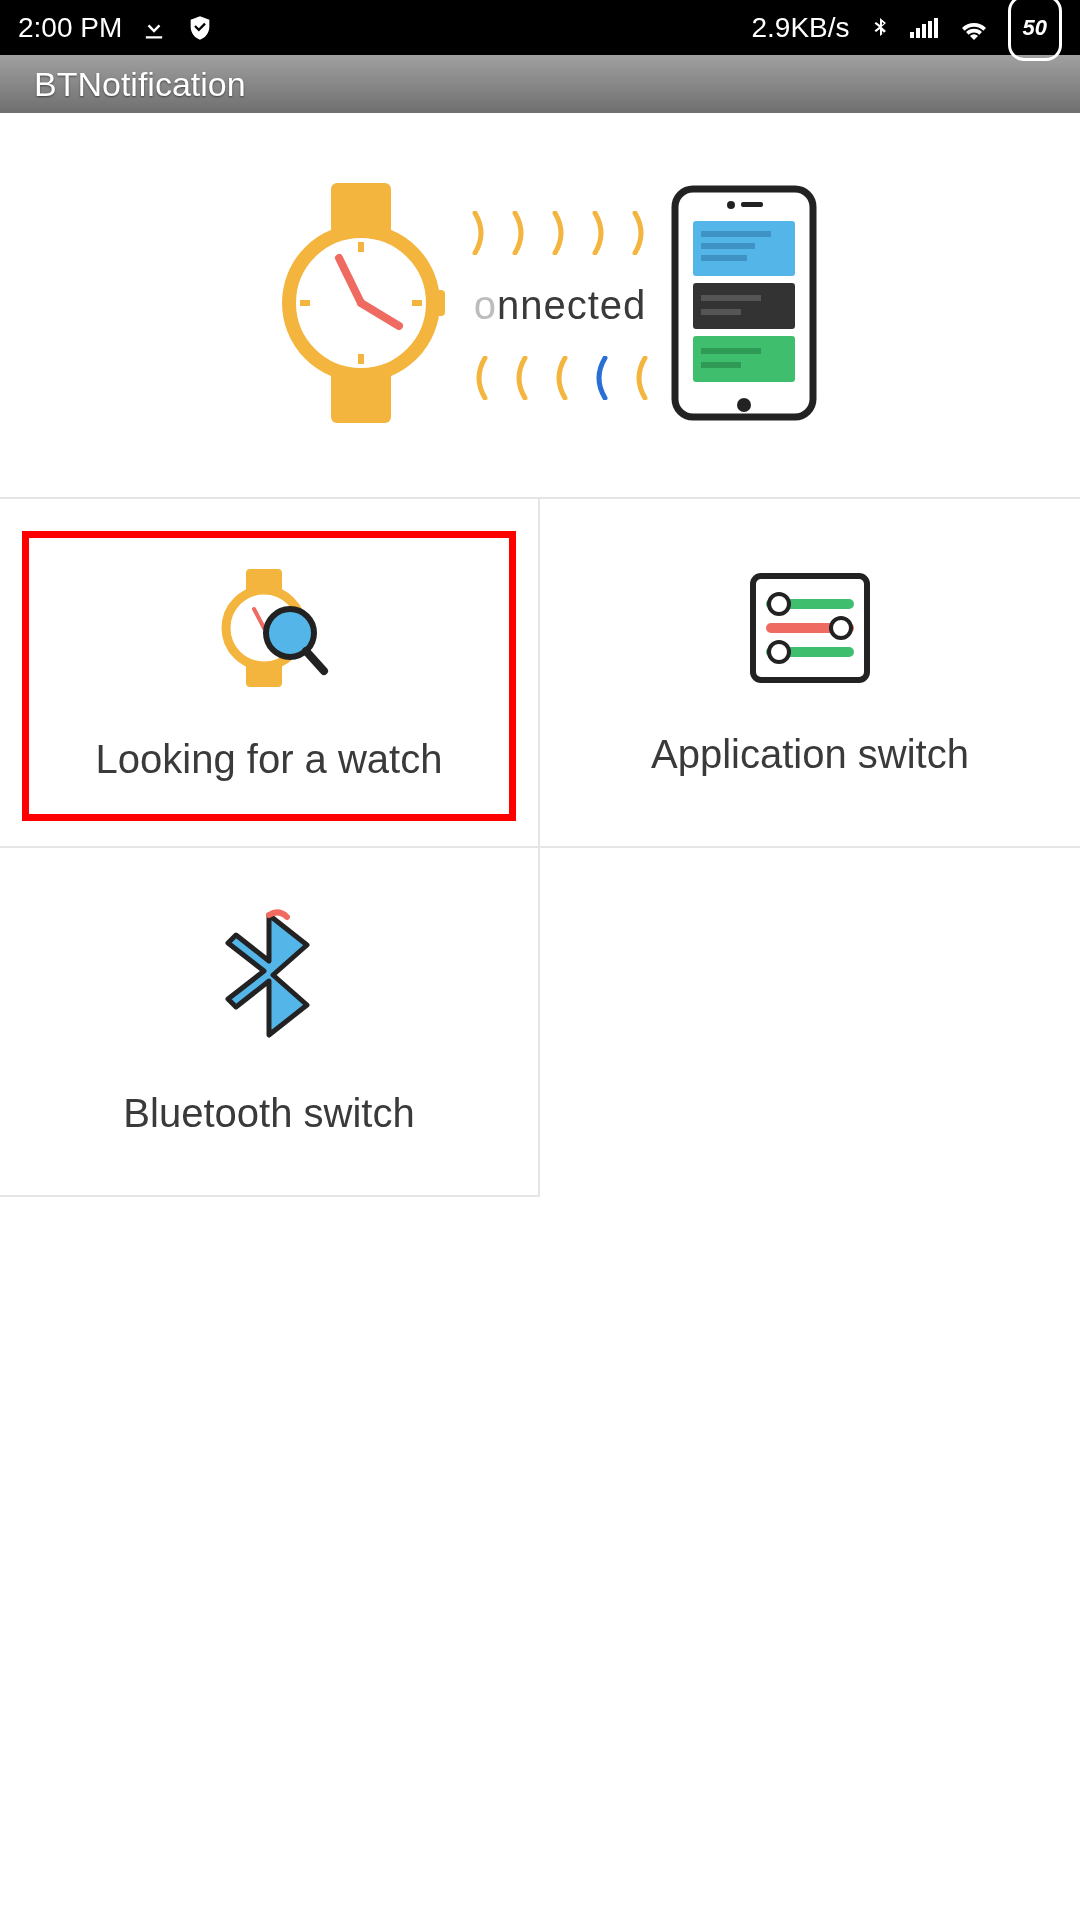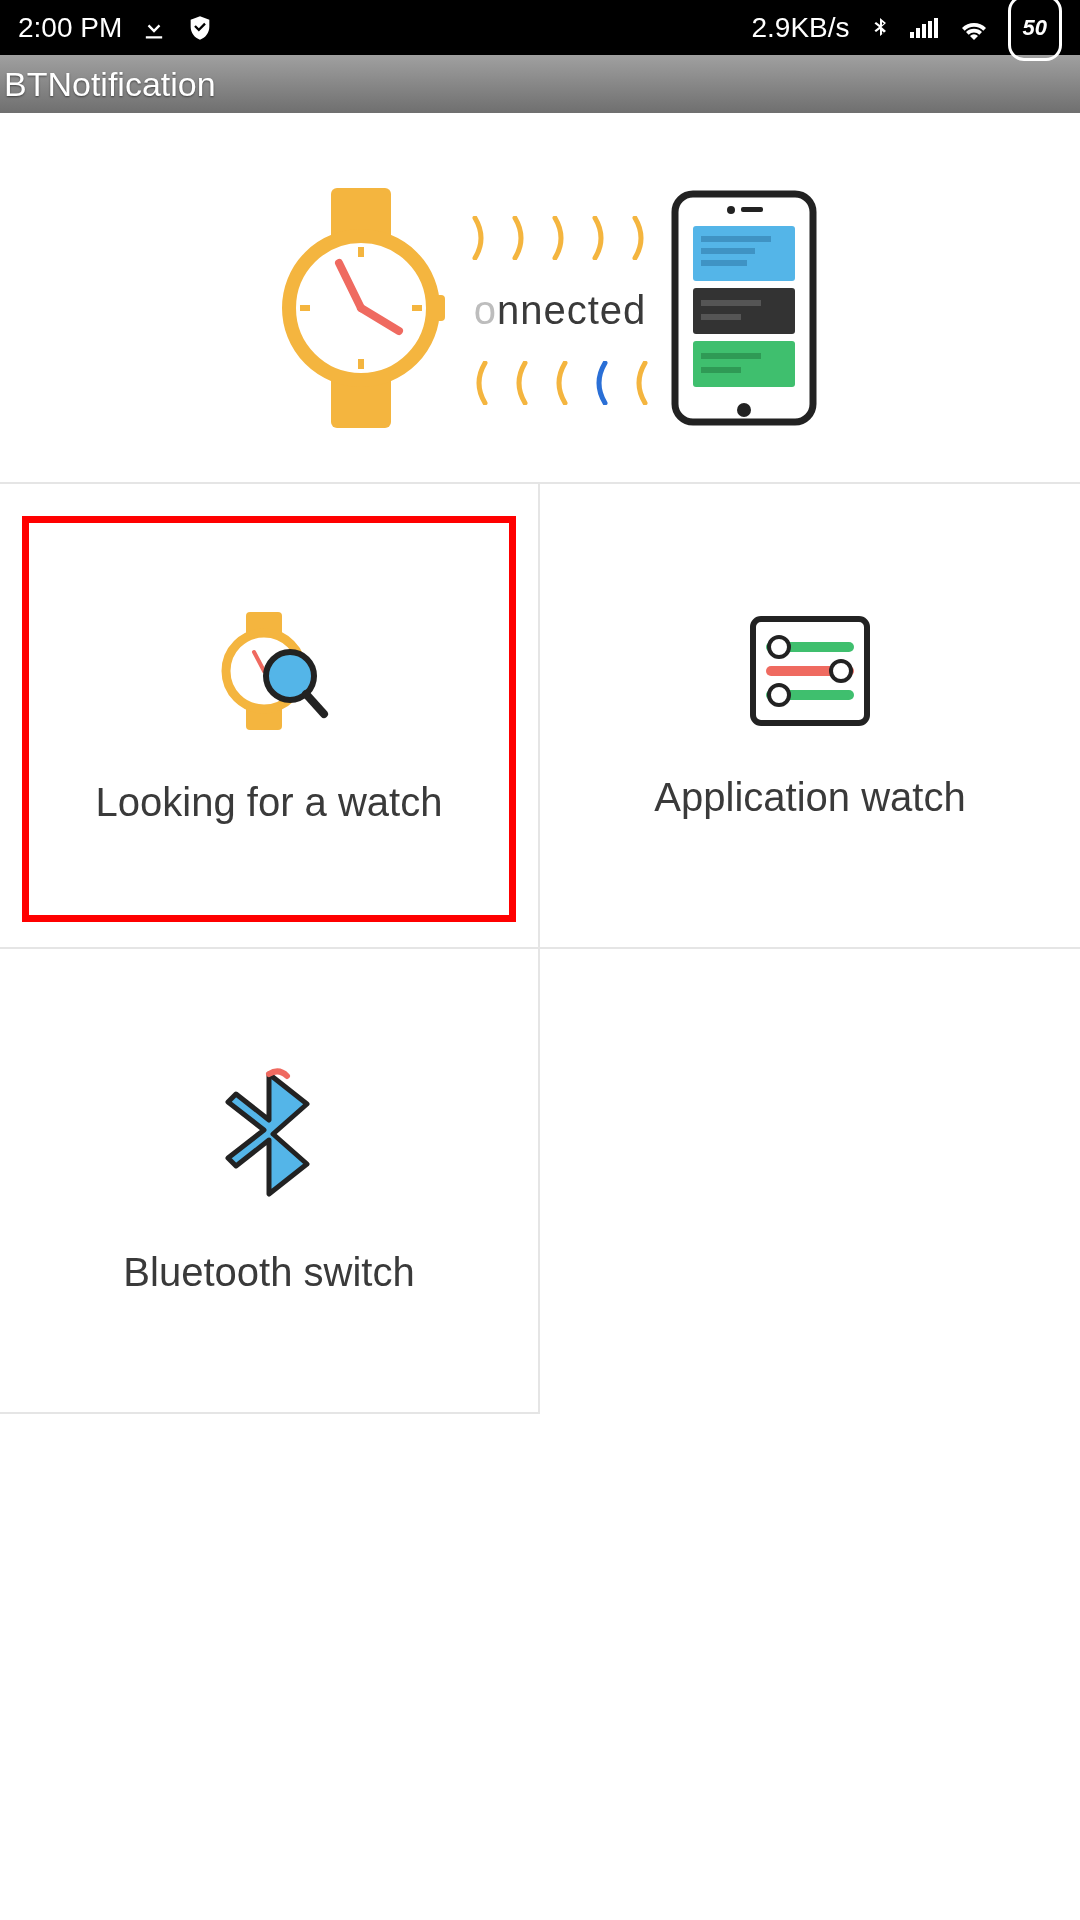--- a/index.html
+++ b/index.html
@@ -6,33 +6,33 @@
 html,body { width:1080px; height:1920px; font-family:"Segoe UI", Arial, sans-serif; background:#fff; }
 
 
 .statusbar { height:55px; background:#000; color:#fff; display:flex; align-items:center; padding:0 18px; font-size:28px; }
 .statusbar .left, .statusbar .right { display:flex; align-items:center; gap:18px; }
 .statusbar .right { margin-left:auto; }
 .statusbar svg { display:block; }
 .battery-pill { border:3px solid #fff; border-radius:16px; padding:17px 12px; font-size:22px; line-height:26px; font-weight:700;font-style:italic;}
 
 
-.titlebar { height:58px; background:linear-gradient(#a0a0a0,#6f6f6f); display:flex; align-items:center; padding:0 4px; }
+.titlebar { height:58px; background:linear-gradient(#a0a0a0,#6f6f6f); display:flex; align-items:center; padding:0 34px; }
 .titlebar span { color:#fff; font-size:34px; font-weight:400; text-shadow:0 1px 2px rgba(0,0,0,.5);}
 
 
-.hero { height:344px; display:flex; align-items:center; justify-content:center; gap:20px; position:relative;margin-top:25px; }
+.hero { height:384px; display:flex; align-items:center; justify-content:center; gap:20px; position:relative; }
 .hero .mid { display:flex; flex-direction:column; align-items:center; gap:28px; }
 .wave-row { display:flex; gap:22px; }
 .conn-text { font-size:40px; color:#3a3a3a; letter-spacing:1px; }
 .conn-text .faded { color:#bdbdbd; }
 
 
 .grid { display:grid; grid-template-columns:1fr 1fr; border-top:2px solid #e5e5e5; }
-.cell { height:465px; border-right:2px solid #e5e5e5; border-bottom:2px solid #e5e5e5; display:flex; flex-direction:column; align-items:center; justify-content:center; gap:40px; position:relative; }
+.cell { height:349px; border-right:2px solid #e5e5e5; border-bottom:2px solid #e5e5e5; display:flex; flex-direction:column; align-items:center; justify-content:center; gap:40px; position:relative; }
 .cell:nth-child(2n) { border-right:none; }
 .cell .label { font-size:40px; color:#3a3a3a; text-align:center; }
 .highlight { position:absolute; border:7px solid #ff0000; top:32px; left:22px; right:22px; bottom:25px; pointer-events:none; }
 
 </style>
 </head>
 <body>
 
 <div class="statusbar">
   <div class="left">
@@ -175,21 +175,21 @@
       <svg width="130" height="120" viewBox="0 0 130 120">
         <rect x="8" y="8" width="114" height="104" rx="8" fill="#fff" stroke="#222" stroke-width="6"></rect>
         <line x1="26" y1="36" x2="104" y2="36" stroke="#3fbf6e" stroke-width="10" stroke-linecap="round"></line>
         <circle cx="34" cy="36" r="10" fill="#fff" stroke="#222" stroke-width="4"></circle>
         <line x1="26" y1="60" x2="104" y2="60" stroke="#ef6a60" stroke-width="10" stroke-linecap="round"></line>
         <circle cx="96" cy="60" r="10" fill="#fff" stroke="#222" stroke-width="4"></circle>
         <line x1="26" y1="84" x2="104" y2="84" stroke="#3fbf6e" stroke-width="10" stroke-linecap="round"></line>
         <circle cx="34" cy="84" r="10" fill="#fff" stroke="#222" stroke-width="4"></circle>
       </svg>
     </span>
-    <div class="label">Application watch</div>
+    <div class="label">Application switch</div>
   </div>
 
   <div class="cell">
     <span>
       <svg width="110" height="140" viewBox="0 0 110 140">
         <path d="M55 8 l38 30 -34 30 34 30 -38 30 V74 L22 100 14 92 50 64 14 36 22 28 55 54 Z" fill="#54b5e8" stroke="#222" stroke-width="5" stroke-linejoin="round"></path>
         <path d="M55 8 q10 -6 18 2" fill="none" stroke="#ef6a60" stroke-width="6" stroke-linecap="round"></path>
       </svg>
     </span>
     <div class="label">Bluetooth switch</div>

